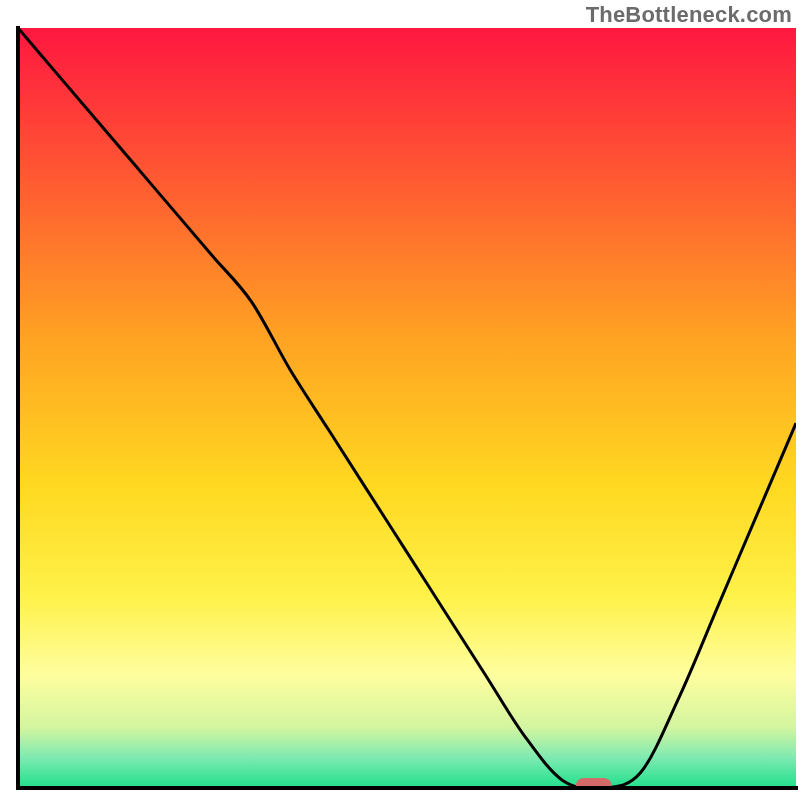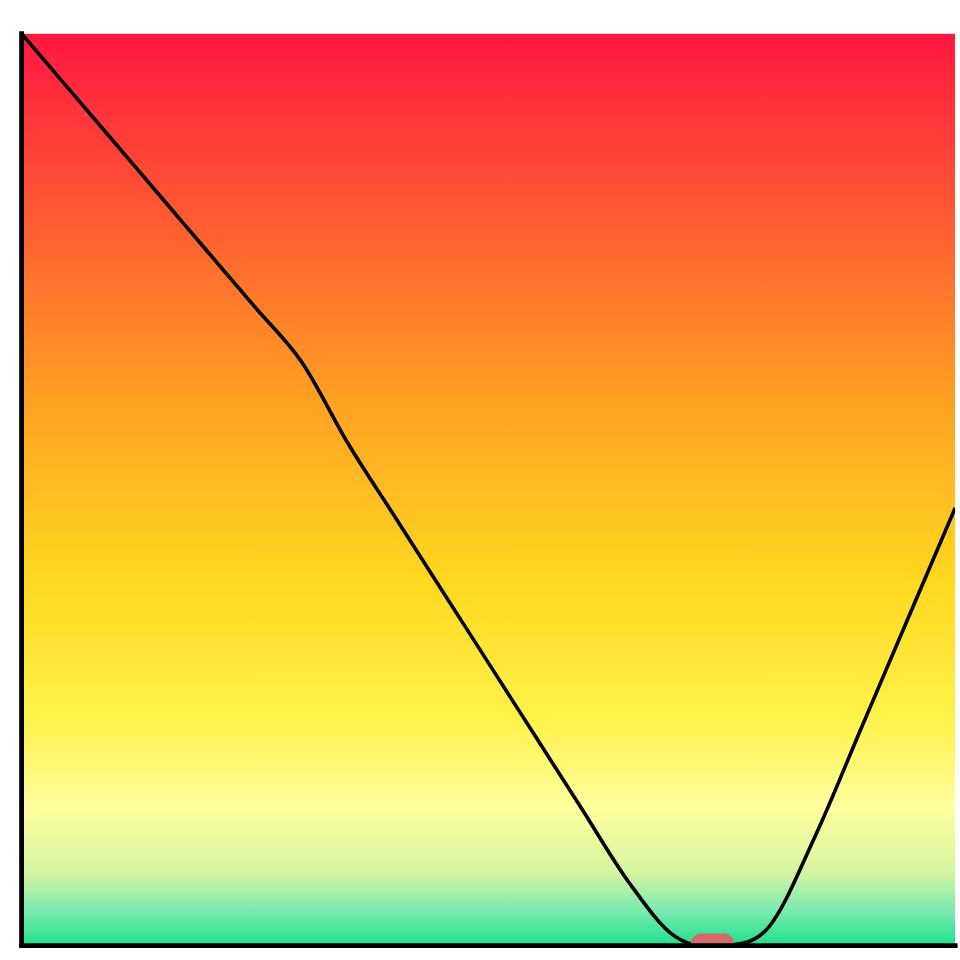--- a/index.html
+++ b/index.html
@@ -26,20 +26,21 @@
     z-index: 4;
   }
   svg {
     display: block;
   }
 </style>
 </head>
 <body>
 
 <div class="container">
+  <div class="watermark">TheBottleneck.com</div>
 
   <svg id="chart-svg" width="800" height="800" viewBox="0 0 800 800">
     <defs>
       <linearGradient id="bg-grad" x1="0" y1="0" x2="0" y2="1">
           <stop offset="0%" stop-color="#ff1740"></stop>
           <stop offset="20%" stop-color="#ff5a32"></stop>
           <stop offset="40%" stop-color="#ffa023"></stop>
           <stop offset="60%" stop-color="#ffd820"></stop>
           <stop offset="75%" stop-color="#fff24a"></stop>
           <stop offset="85%" stop-color="#fffe9e"></stop>

